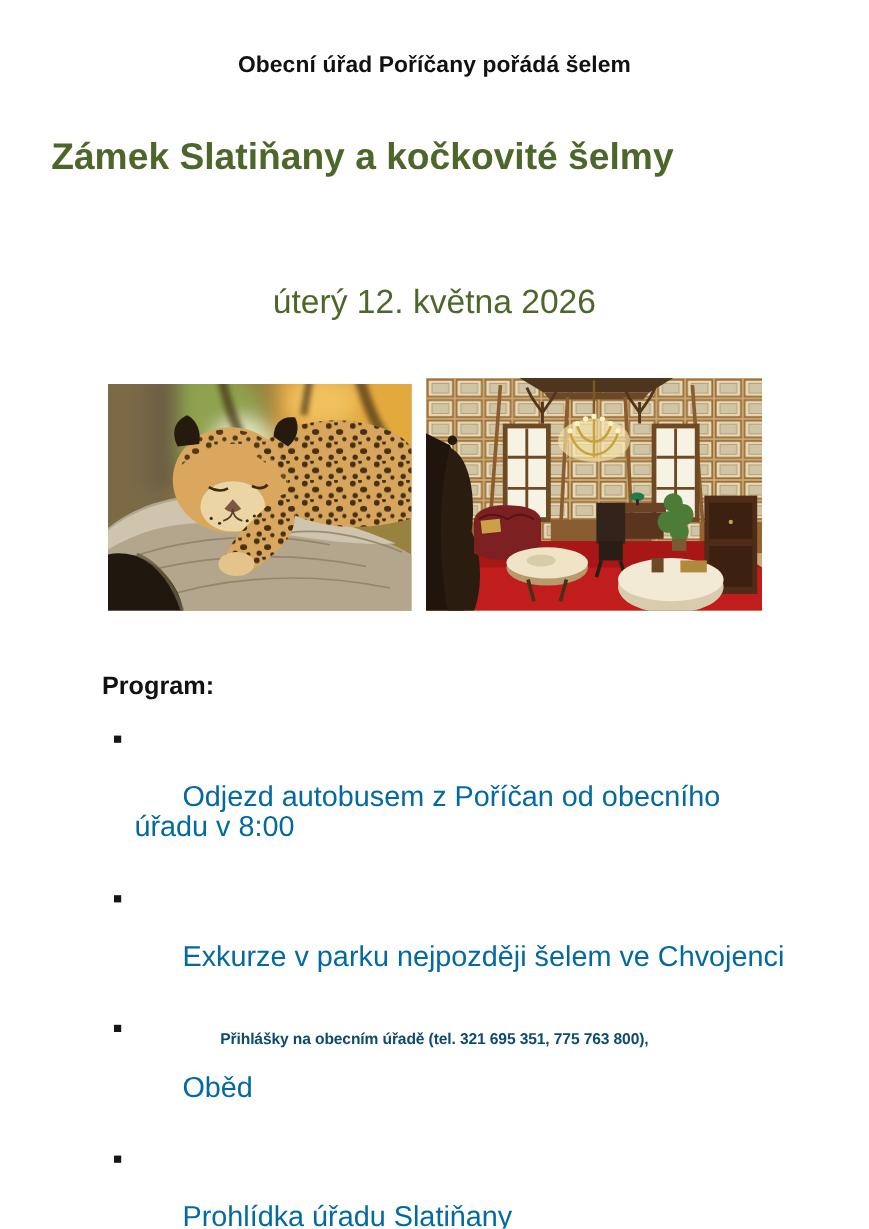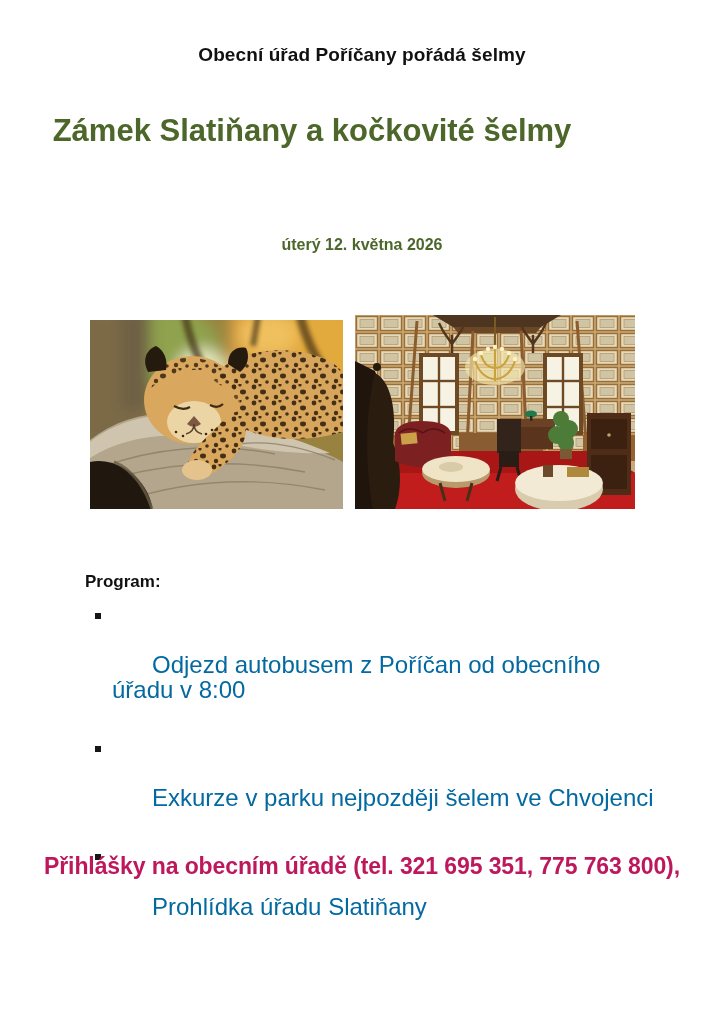--- a/index.html
+++ b/index.html
@@ -12,61 +12,61 @@
     overflow:hidden;
   }
   .organizer{
     position:absolute;top:44px;left:0;width:724px;
     text-align:center;font-size:19px;font-weight:bold;color:#111;
     letter-spacing:0.1px;
   }
   .title{
     position:absolute;top:102px;left:0;width:604px;
     text-align:center;font-size:31px;font-weight:bold;
-    color:#4d672b;line-height:58px;margin-left:10px;
+    color:#4d672b;line-height:58px;
   }
   .date-line{
     position:absolute;top:236px;left:0;width:724px;
-    text-align:center;font-size:16px;font-weight:bold;color:#4d672b;
+    text-align:center;font-size:28px;font-weight:normal;color:#4d672b;
   }
   .photo{position:absolute;display:block;}
   .photo-left{left:90px;top:320px;width:253px;height:189px;}
   .photo-right{left:355px;top:315px;width:280px;height:194px;}
   .program-heading{
     position:absolute;left:85px;top:560px;
-    font-size:17px;font-weight:bold;color:#111;margin-top:12px;
+    font-size:21px;font-weight:bold;color:#111;
   }
   .program-list{
     position:absolute;left:95px;top:604px;width:560px;
     margin:0;padding:0;list-style:none;
   }
   .program-list li{
     position:relative;
     padding-left:17px;
     margin-bottom:10px;
     font-size:24px;line-height:24.6px;
     color:#0369a1;
     white-space:pre-wrap;
   }
   .bullet{
     position:absolute;left:0;top:9px;
     width:6px;height:6px;background:#161616;display:block;
   }
   .footer{
     position:absolute;top:851px;left:0;width:724px;
-    text-align:center;font-size:23px;font-weight:bold;color:#be185d;
+    text-align:center;font-size:13px;font-weight:bold;color:#0c4a6e;
     line-height:30px;letter-spacing:-0.1px;
   }
 </style>
 </head>
 <body>
 
 <div class="page">
 
-  <div class="organizer">Obecní úřad Poříčany pořádá šelmy</div>
+  <div class="organizer">Obecní úřad Poříčany pořádá šelem</div>
 
   <div class="title">
     <div>Zámek Slatiňany a kočkovité šelmy</div>
   </div>
 
   <div class="date-line">úterý 12. května 2026</div>
 
   <svg class="photo photo-left" viewBox="0 0 253 189" xmlns="http://www.w3.org/2000/svg" role="img">
     <defs>
       <pattern id="lspots" width="20" height="16" patternUnits="userSpaceOnUse">
@@ -251,20 +251,24 @@
     <li>
       <span class="bullet"></span>
       <span>Odjezd autobusem z Poříčan od obecního úřadu v 8:00</span>
     </li>
     <li>
       <span class="bullet"></span>
       <span>Exkurze v parku nejpozději šelem ve Chvojenci</span>
     </li>
     <li>
       <span class="bullet"></span>
+      <span>Oběd</span>
+    </li>
+    <li>
+      <span class="bullet"></span>
       <span>Prohlídka úřadu Slatiňany</span>
     </li>
 
   </ul>
 
   <div class="footer">
     <div>Přihlášky na obecním úřadě (tel. 321 695 351, 775 763 800),</div>
   </div>
 
 </div>

